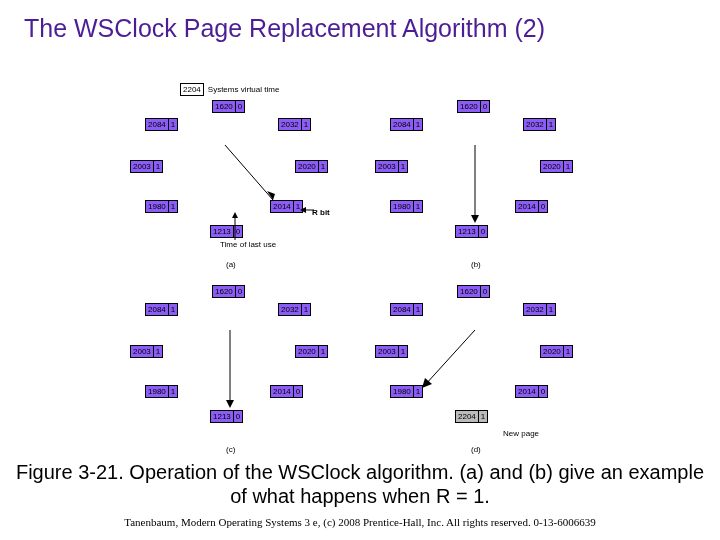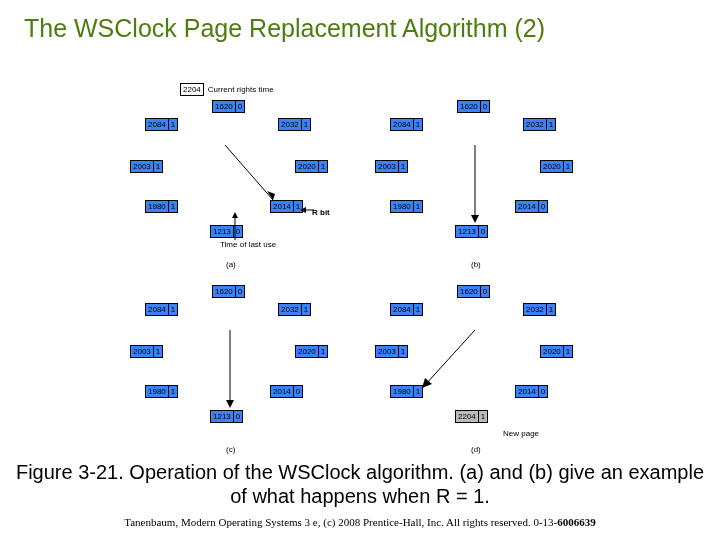--- a/index.html
+++ b/index.html
@@ -11,21 +11,21 @@
     font-family: Arial, Helvetica, sans-serif;
     color: #000;
     position: relative;
     overflow: hidden;
   }
   .title {
     position: absolute;
     top: 14px;
     left: 24px;
     width: 672px;
-    color: #4d7c0f;
+    color: #4c1d95;
     font-size: 25px;
     font-weight: 400;
   }
   .figure-area {
     position: absolute;
     top: 75px;
     left: 120px;
     width: 480px;
     height: 380px;
   }
@@ -48,21 +48,21 @@
   .clock {
     position: absolute;
     width: 205px;
     height: 170px;
   }
   .node {
     position: absolute;
     display: flex;
     font-size: 8px;
     line-height: 11px;
-    background: #3b82f6;
+    background: #8b5cf6;
   }
   .node span {
     border: 1px solid #000;
     padding: 0 2px;
     min-width: 20px;
     text-align: center;
   }
   .node span + span { border-left: none; min-width: 8px; }
   .lbl {
     position: absolute;
@@ -79,36 +79,36 @@
   }
   .credit {
     position: absolute;
     top: 516px;
     left: 10px;
     width: 700px;
     text-align: center;
     font-size: 11px;
     font-family: "Times New Roman", serif;
   }
-  .credit b { font-weight: bold; }
+  .credit b { font-weight: normal; }
   svg.arrow {
     position: absolute;
     overflow: visible;
   }
 </style>
 </head>
 <body>
 
 <div class="title">The WSClock Page Replacement Algorithm (2)</div>
 
 <div class="figure-area">
 
   <div class="cvt">
     <span class="box">2204</span>
-    <span>Current rights time</span>
+    <span>Systems virtual time</span>
   </div>
 
   <div class="clock" style="top:25px; left:10px;">
 
     <div class="node" style="top:0px; left:82px;">
         <span>1620</span>
         <span>0</span>
       </div>
     <div class="node" style="top:18px; left:148px;">
         <span>2032</span>

